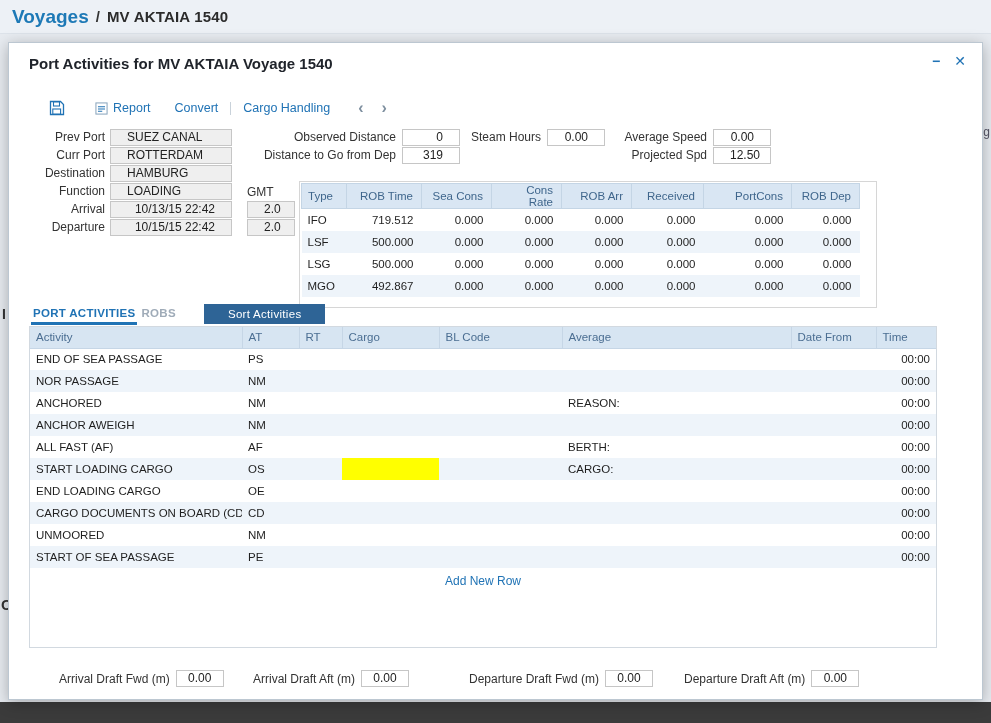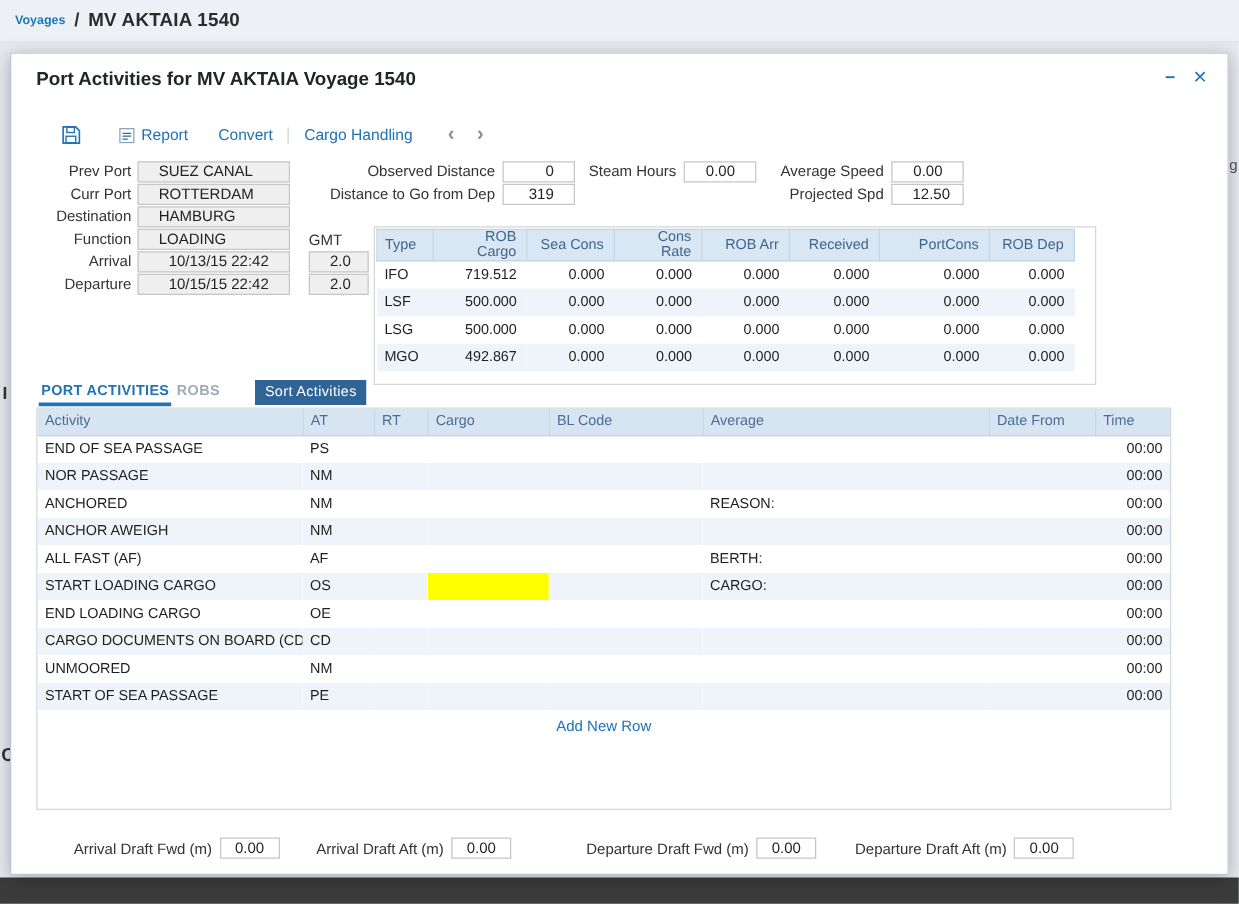--- a/index.html
+++ b/index.html
@@ -4,21 +4,21 @@
 <style>
   * { margin:0; padding:0; box-sizing:border-box; }
   html,body { width:991px; height:723px; }
   body { position:relative; overflow:hidden; background:#e7ebf0;
          font-family:"Liberation Sans","DejaVu Sans",sans-serif; }
 
   
   .topbar { position:absolute; top:0; left:0; right:0; height:34px; background:#edf1f6;
             border-bottom:1px solid #dde3ea; display:flex; align-items:center;
             padding-left:12px; gap:7px; }
-  .crumb-link { color:#1d79b6; font-weight:bold; font-size:10px; cursor:pointer; }
+  .crumb-link { color:#1d79b6; font-weight:bold; font-size:19px; cursor:pointer; }
   .crumb-sep  { color:#333; font-size:15px; font-weight:bold; }
   .crumb-current { color:#2b2b2b; font-weight:bold; font-size:15px; letter-spacing:.2px; }
   .footer-bar { position:absolute; left:0; right:0; bottom:0; height:21px; background:#3b3b3b; }
   .frag { position:absolute; color:#333; font-weight:bold; z-index:1; }
 
   
   .modal { position:absolute; left:8px; top:42px; width:975px; height:658px; background:#fff;
            border:1px solid #bcc7d1; box-shadow:0 3px 14px rgba(0,0,0,.28); z-index:10; }
   .modal-title { position:absolute; left:20px; top:12px; font-size:15px; font-weight:bold; color:#20242b; }
   .win-controls { position:absolute; right:16px; top:10px; display:flex; gap:14px;
@@ -64,21 +64,21 @@
   .rob-table td { height:22px; padding:0 8px; text-align:right; color:#1f1f1f; cursor:text; }
   .rob-table td.first { text-align:left; padding-left:6px; }
   .rob-table tbody tr:nth-child(even) { background:#eef4fa; }
 
   
   .tabs { position:absolute; left:22px; top:261px; display:flex; align-items:flex-start;
           font-size:11.5px; font-weight:bold; letter-spacing:.3px; }
   .tab-active { color:#2073b5; border-bottom:3px solid #2073b5; padding:3px 2px 3px; cursor:pointer; }
   .tab-inactive { color:#9fabb8; margin-left:2px; padding:3px 2px; cursor:pointer; }
   .sort-btn { margin-left:26px; background:#2e6496; color:#fff; font-weight:normal;
-              padding:4px 8px; cursor:pointer; }
+              padding:4px 24px; cursor:pointer; }
 
   
   .act-box { position:absolute; left:20px; top:283px; width:908px; height:322px;
              border:1px solid #d2d9e0; background:#fff; overflow:hidden; }
   .act-table { width:100%; border-collapse:collapse; table-layout:fixed; font-size:11.5px; }
   .act-table th { background:#d7e5f2; color:#4b6e92; font-weight:normal; height:21px;
                   text-align:left; padding:0 6px; border-right:1px solid #c6d6e6;
                   border-bottom:1px solid #c6d6e6; }
   .act-table th:last-child { border-right:none; text-align:left; }
   .act-table td { height:22px; padding:0 6px; color:#1f1f1f; overflow:hidden;
@@ -194,21 +194,21 @@
           <col style="width:70px">
           <col style="width:70px">
         <col style="width:70px">
           <col style="width:72px">
           <col style="width:88px">
           <col style="width:68px">
       </colgroup>
       <thead>
           <tr id="rob-head">
             <th class="first">Type</th>
-            <th>ROB Cargo</th>
+            <th>ROB Time</th>
             <th>Sea Cons</th>
             <th>Cons Rate</th>
             <th>ROB Arr</th>
             <th>Received</th>
             <th>PortCons</th>
             <th>ROB Dep</th>
           </tr>
         </thead>
       <tbody id="rob-body">
           <tr>

